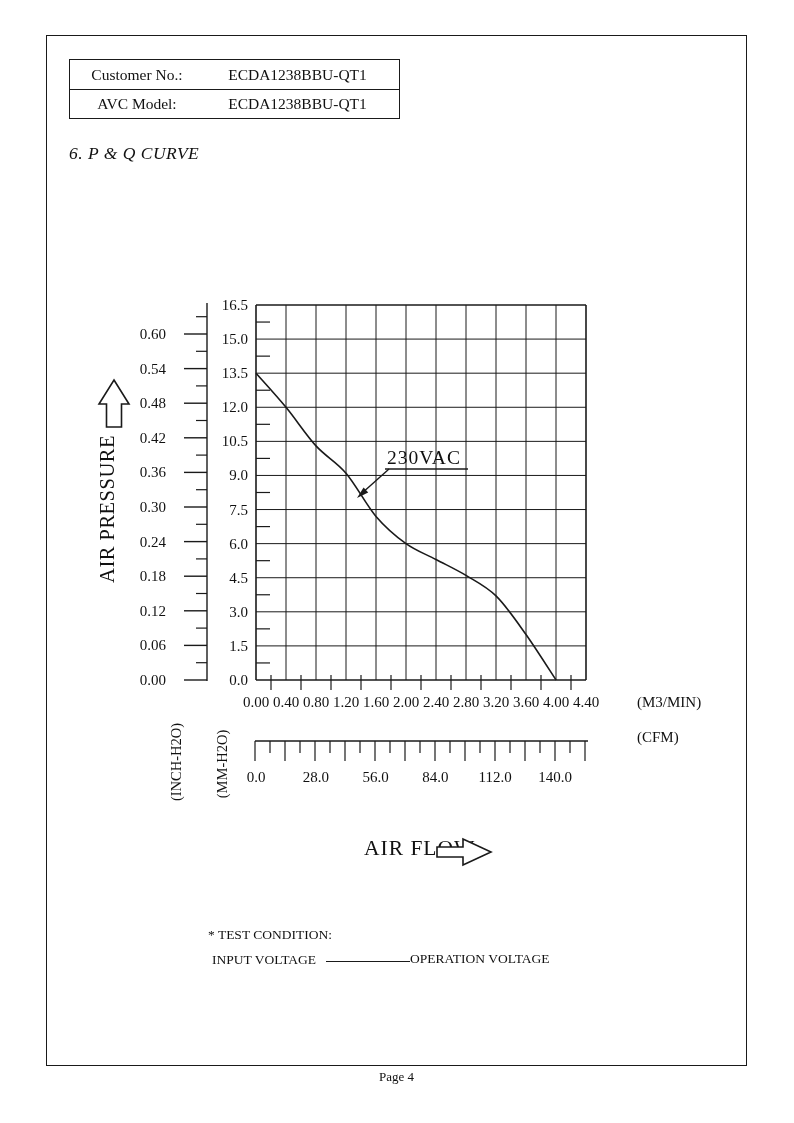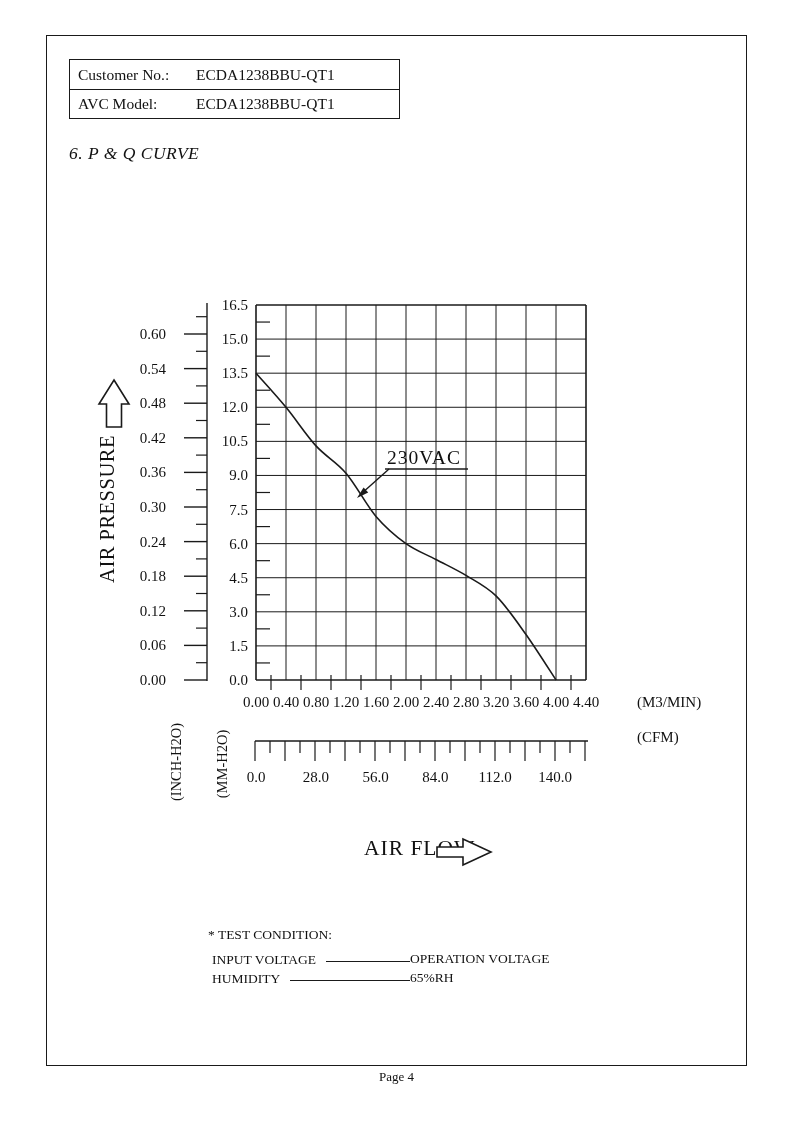--- a/index.html
+++ b/index.html
@@ -1,20 +1,20 @@
 <!DOCTYPE html>
 <html><head>
 <meta charset="utf-8">
 <style>
   * { margin:0; padding:0; box-sizing:border-box; }
   html,body { width:794px; height:1123px; background:#ffffff; font-family:"Liberation Serif", serif; color:#111; }
   #page { position:relative; width:794px; height:1123px; background:#fff; overflow:hidden; }
   #frame { position:absolute; left:46px; top:35px; width:701px; height:1031px; border:1.6px solid #1a1a1a; }
   #header-table { position:absolute; left:69px; top:59px; width:331px; border:1.6px solid #1a1a1a; }
-  .hrow { display:grid; grid-template-columns:126px 1fr; height:29px; align-items:center; font-size:15.5px; }
+  .hrow { display:grid; grid-template-columns:126px 1fr; height:29px; align-items:center; font-size:15.5px;text-align:center; }
   .hrow + .hrow { border-top:1.4px solid #1a1a1a; }
   .hrow .lbl { padding-left:8px; }
   #section-title { position:absolute; left:69px; top:143px; font-size:17.5px; letter-spacing:0.5px;font-style:italic; }
   #chart-svg { position:absolute; left:85px; top:288px; }
   #airflow-label { position:absolute; left:330px; top:836px; font-size:21.5px; letter-spacing:1px;margin-left:34px; }
   #airflow-arrow { position:absolute; left:436px; top:835px; }
   #test-cond { position:absolute; left:208px; top:927px; font-size:13.5px; }
   #test-cond .heading { margin-bottom:8px; }
   .tc-row { display:flex; margin-left:4px; height:18.5px; }
   .tc-left { display:flex; align-items:center; width:198px; }
@@ -197,23 +197,16 @@
 
   <div id="test-cond">
     <div class="heading">* TEST CONDITION:</div>
     <div class="tc-row">
       <span class="tc-left">
           <span>INPUT VOLTAGE</span>
           <span class="tc-rule"></span>
         </span>
       <span class="tc-val">OPERATION VOLTAGE</span>
     </div>
-    <div class="tc-row">
-      <span class="tc-left">
-          <span>HUMIDITY</span>
-          <span class="tc-rule"></span>
-        </span>
-      <span class="tc-val">65%RH</span>
-    </div>
   </div>
 
   <div id="footer">Page 4</div>
 </div>
 
 </body></html>

